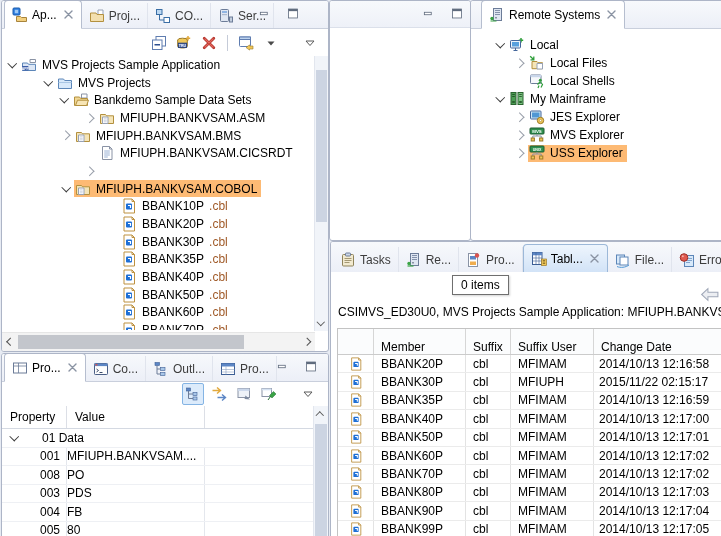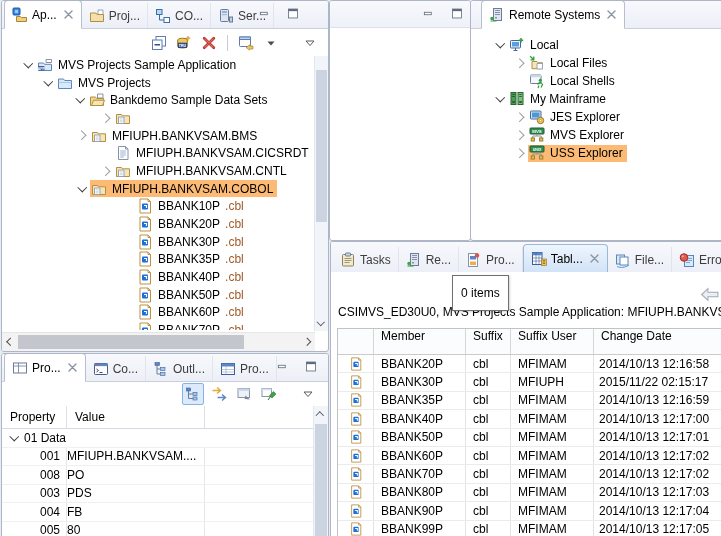--- a/index.html
+++ b/index.html
@@ -36,62 +36,62 @@
   .icon svg{width:100%;height:100%}
 
   .trow{display:flex;align-items:center;height:17.7px;white-space:nowrap}
   #remote .trow{height:18px}
   .chev{width:16px;height:16px;flex:none;display:inline-flex;align-items:center;justify-content:center}
   .chev.down::before{content:"";width:5.5px;height:5.5px;border-right:1.4px solid #3a3a3a;border-bottom:1.4px solid #3a3a3a;transform:rotate(45deg);margin-top:-3px}
   .chev.right::before{content:"";width:5.5px;height:5.5px;border-right:1.4px solid #989ea9;border-bottom:1.4px solid #989ea9;transform:rotate(-45deg);margin-left:-2px}
   .selwrap{display:inline-flex;align-items:center;gap:5px;height:17px;padding:0 4px 0 1px}
   .selwrap.sel{background:#fdba74}
   .sfx{color:#a05a28}
-  #explorer-tree{position:absolute;left:16px;top:55px;width:312px;bottom:21px;overflow:hidden}
+  #explorer-tree{position:absolute;left:0;top:55px;width:312px;bottom:21px;overflow:hidden}
   #remote-tree{position:absolute;left:0;top:35px;right:0;bottom:0;overflow:hidden}
 
   .ed-head{height:26px;background:linear-gradient(#f7f9fc,#eef1f8);border-bottom:1px solid #dbe0ea;position:relative}
 
   #br-content{position:absolute;left:0;top:30px;right:0;bottom:0;background:#fff}
   #br-title{position:absolute;left:7px;top:33px;right:0;white-space:nowrap;overflow:hidden;font-size:12px}
   #br-back{position:absolute;right:3px;top:14px;width:21px;height:17px;display:inline-flex}
   #br-back svg{width:100%;height:100%}
   #br-table{position:absolute;left:6px;top:56px;right:-1px;bottom:-1px;border-top:1px solid #c3c3c3;border-left:1px solid #c3c3c3;overflow:hidden}
   .tr-h{display:grid;grid-template-columns:36px 92px 45px 83px auto;height:25px;background:#fbfcfd;border-bottom:1px solid #cbcbcb}
-  .tr-h>div{display:flex;align-items:flex-start;padding-left:7px;border-right:1px solid #d6d6d6;overflow:hidden}
+  .tr-h>div{display:flex;align-items:flex-end;padding-left:7px;border-right:1px solid #d6d6d6;overflow:hidden}
   .tr-h>div:last-child{border-right:none}
   .tr{display:grid;grid-template-columns:36px 92px 45px 83px auto;height:17.4px;border-bottom:1px solid #ebebeb}
   .tr>div{display:flex;align-items:center;padding-left:7px;border-right:1px solid #e3e3e3;overflow:hidden}
   .tr>div:last-child{border-right:none;padding-left:5px}
   .tr>div:first-child,.tr-h>div:first-child{justify-content:center;padding-left:0}
   .tr .icon{width:14px;height:14px}
 
   #bl-content{position:absolute;left:0;top:52px;right:0;bottom:0}
   .pv-h{display:grid;grid-template-columns:64px 139px auto;height:22px;border-bottom:1px solid #d4d9e2}
   .pv-h>div{display:flex;align-items:center;padding-left:8px}
   .pv-h>div:nth-child(2){border-left:1px solid #dcdfe6;border-right:1px solid #dcdfe6}
-  .pv-cat{display:flex;align-items:center;height:17.5px;border-bottom:1px solid #eef0f4;padding-left:4px;gap:2px}
+  .pv-cat{display:flex;align-items:center;height:17.5px;border-bottom:1px solid #eef0f4;padding-left:4px;gap:20px}
   .pv-r{display:grid;grid-template-columns:64px 139px auto;height:17.5px;border-bottom:1px solid #eef0f4}
   .pv-r>div:first-child{display:flex;align-items:center;justify-content:flex-end;padding-right:6px}
   .pv-r>div:nth-child(2){display:flex;align-items:center;padding-left:0;border-left:1px solid #e4e7ed;border-right:1px solid #e4e7ed}
 
   .vscroll{position:absolute;width:13px;background:#f1f4f9;border-left:1px solid #e2e6ee}
   #exp-vscroll{top:55px;bottom:20px;right:0}
   #bl-vscroll{top:52px;bottom:0;right:0;width:14px}
   .vthumb{position:absolute;left:1px;right:1px;background:#ccd4e2}
   .hscroll{position:absolute;height:18px;background:#f3f3f3;border-top:1px solid #e6e6e6}
   .hthumb{position:absolute;top:2px;bottom:2px;background:#c3c6cc}
   .scr-chev{position:absolute;width:7px;height:7px}
   .scr-chev::before{content:"";position:absolute;width:4.5px;height:4.5px;border-right:1.3px solid #555;border-bottom:1.3px solid #555}
   .sc-down::before{transform:rotate(45deg)}
   .sc-up::before{transform:rotate(-135deg);top:2px}
   .sc-left::before{transform:rotate(135deg);left:2px}
   .sc-right::before{transform:rotate(-45deg)}
 
-  #tooltip{position:absolute;left:452px;top:275px;height:18px;padding:8px 8px;display:flex;align-items:center;background:#fff;border:1px solid #6f6f6f;z-index:99;box-shadow:1px 1px 2px rgba(0,0,0,.18);font-size:12px}
+  #tooltip{position:absolute;left:452px;top:275px;height:18px;padding:0 8px;display:flex;align-items:center;background:#fff;border:1px solid #6f6f6f;z-index:99;box-shadow:1px 1px 2px rgba(0,0,0,.18);font-size:12px}
 </style>
 </head>
 <body>
 
 <div id="window">
 
   <section class="panel" id="explorer">
     <div class="tabbar">
       <div class="tabs" id="explorer-tabs">
           <div class="tab active">
@@ -217,21 +217,21 @@
               <svg viewBox="0 0 16 16">
                 <path d="M1.5 6h5l1 1.3h7v6.2H1.5z" fill="#dde7f5" stroke="#5c86b8"></path>
                 <rect x="1" y="9" width="6.5" height="4.5" rx=".8" fill="#3d5ea8"></rect>
                 <text x="4.2" y="12.6" font-size="3.4" fill="#fff" text-anchor="middle" font-family="sans-serif" font-weight="bold">APP</text>
                 <path d="M9 2.5h5.5v3H9z" fill="#fff" stroke="#8a93a5"></path>
               </svg>
             </span>
             <span class="tlbl">MVS Projects Sample Application</span>
           </span>
         </div>
-        <div class="trow" style="padding-left:22px">
+        <div class="trow" style="padding-left:38px">
           <span class="chev down"></span>
           <span class="selwrap">
             <span class="icon">
               <svg viewBox="0 0 16 16">
                 <path d="M1.5 4h5l1.2 1.5h6.8v8H1.5z" fill="#d8e9fa" stroke="#5c86b8"></path>
                 <path d="M1.5 7.5h13" stroke="#a9c6e4"></path>
               </svg>
             </span>
             <span class="tlbl">MVS Projects</span>
           </span>
@@ -252,20 +252,21 @@
         <div class="trow" style="padding-left:80px">
           <span class="chev right"></span>
           <span class="selwrap">
             <span class="icon">
               <svg viewBox="0 0 16 16">
                 <path d="M1.5 4.5h5l1 1.3h7v7.7H1.5z" fill="#f5e5b8" stroke="#b3903e"></path>
                 <path d="M3.5 7h5.5v6.5H3.5z" fill="#fff" stroke="#98a2b5"></path>
                 <path d="M4.7 8.8h3M4.7 10.3h3M4.7 11.8h3" stroke="#b9c2d2" stroke-width=".7"></path>
               </svg>
             </span>
+            <span class="tlbl">MFIUPH.BANKVSAM.ASM</span>
           </span>
         </div>
         <div class="trow" style="padding-left:56px">
           <span class="chev right"></span>
           <span class="selwrap">
             <span class="icon">
               <svg viewBox="0 0 16 16">
                 <path d="M1.5 4.5h5l1 1.3h7v7.7H1.5z" fill="#f5e5b8" stroke="#b3903e"></path>
                 <path d="M3.5 7h5.5v6.5H3.5z" fill="#fff" stroke="#98a2b5"></path>
                 <path d="M4.7 8.8h3M4.7 10.3h3M4.7 11.8h3" stroke="#b9c2d2" stroke-width=".7"></path>
@@ -281,30 +282,20 @@
                 <path d="M3.5 1.5h7L13 4v10.5H3.5z" fill="#fff" stroke="#8a93a5"></path>
                 <path d="M10.5 1.5V4H13" fill="none" stroke="#8a93a5"></path>
                 <path d="M5.2 6h5.6M5.2 8h5.6M5.2 10h5.6M5.2 12h3.6" stroke="#7f9dc9" stroke-width=".8"></path>
               </svg>
             </span>
             <span class="tlbl">MFIUPH.BANKVSAM.CICSRDT</span>
           </span>
         </div>
         <div class="trow" style="padding-left:80px">
           <span class="chev right"></span>
-          <span class="selwrap">
-            <span class="icon">
-              <svg viewBox="0 0 16 16">
-                <path d="M1.5 4.5h5l1 1.3h7v7.7H1.5z" fill="#f5e5b8" stroke="#b3903e"></path>
-                <path d="M3.5 7h5.5v6.5H3.5z" fill="#fff" stroke="#98a2b5"></path>
-                <path d="M4.7 8.8h3M4.7 10.3h3M4.7 11.8h3" stroke="#b9c2d2" stroke-width=".7"></path>
-              </svg>
-            </span>
-            <span class="tlbl">MFIUPH.BANKVSAM.CNTL</span>
-          </span>
         </div>
         <div class="trow" style="padding-left:56px">
           <span class="chev down"></span>
           <span class="selwrap sel">
             <span class="icon">
               <svg viewBox="0 0 16 16">
                 <path d="M1.5 4.5h5l1 1.3h7v7.7H1.5z" fill="#f5e5b8" stroke="#b3903e"></path>
                 <path d="M3.5 7h5.5v6.5H3.5z" fill="#fff" stroke="#98a2b5"></path>
                 <path d="M4.7 8.8h3M4.7 10.3h3M4.7 11.8h3" stroke="#b9c2d2" stroke-width=".7"></path>
               </svg>

